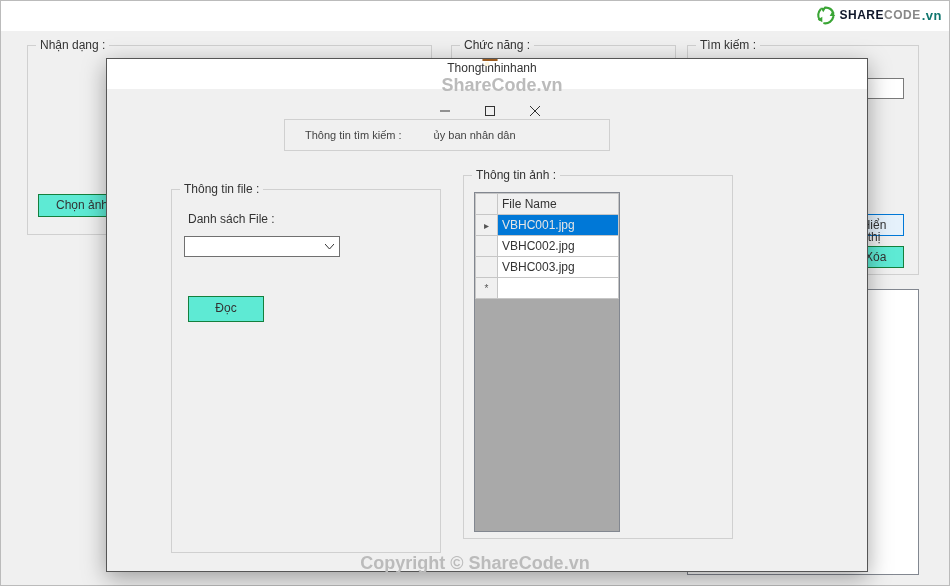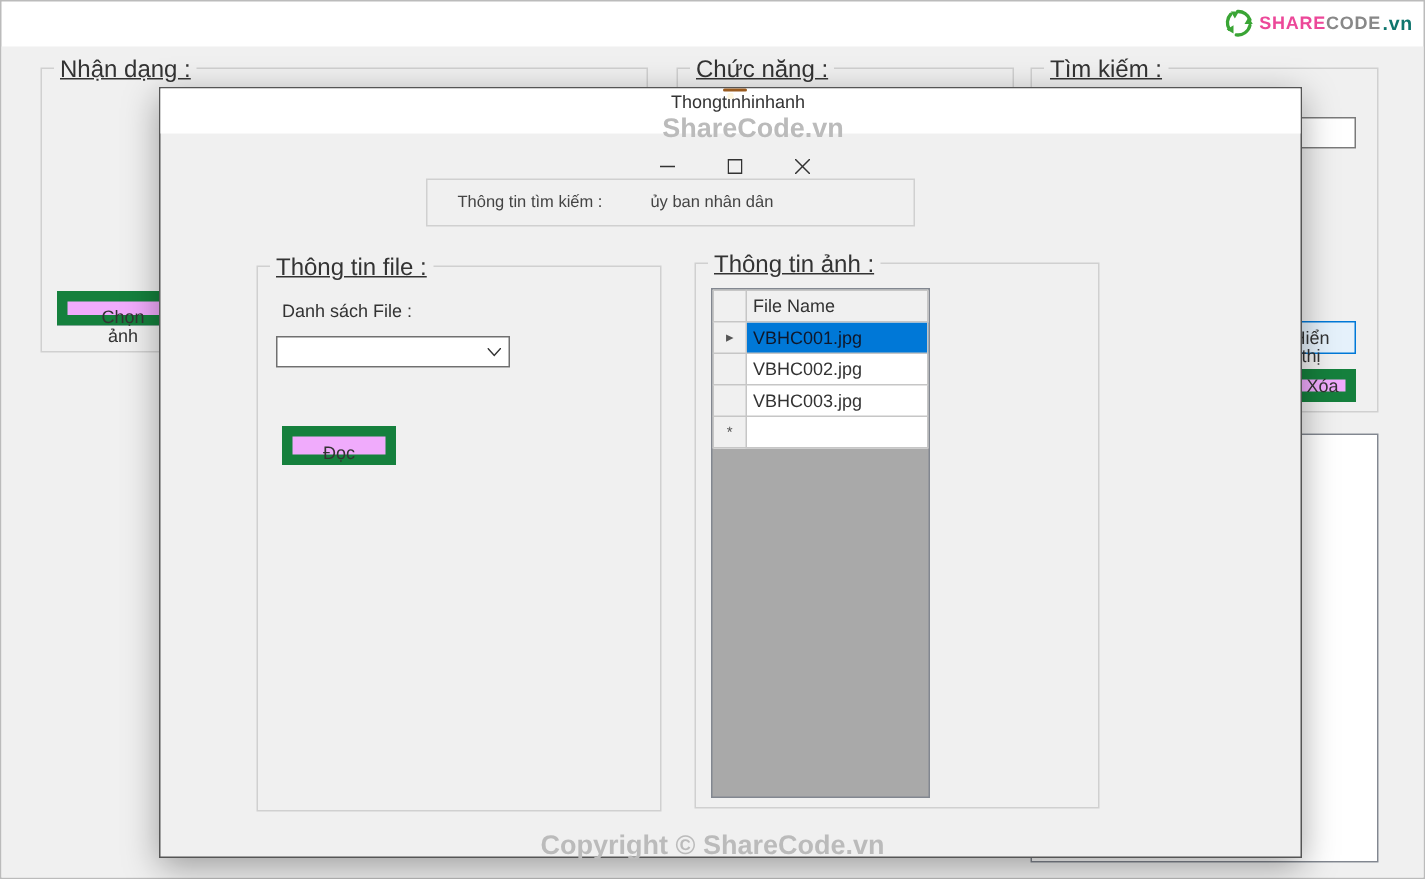--- a/index.html
+++ b/index.html
@@ -2,45 +2,45 @@
 <html><head>
 <meta charset="utf-8">
 <style>
   *{box-sizing:border-box;margin:0;padding:0;font-family:"Segoe UI",Tahoma,Arial,sans-serif;font-size:12px;}
   body{background:#fff;width:950px;height:586px;overflow:hidden;position:relative;color:#333;}
   
   
   .watermark-logo{position:absolute;top:4px;right:8px;font-size:20px;font-weight:600;letter-spacing:0.5px;display:flex;align-items:center;gap:3px;z-index:200;}
   .watermark-logo .wm-icon{width:22px;height:22px;position:relative;display:inline-block;}
   .watermark-logo .wm-icon svg{width:22px;height:22px;}
-  .watermark-logo .wm-share{color:#ec4899;}
+  .watermark-logo .wm-share{color:#0f172a;}
   .watermark-logo .wm-code{color:#888;}
   .watermark-logo .wm-vn{color:#0f766e;font-size:13px;vertical-align:top;margin-left:1px;}
   
   
   .watermark-copy{position:absolute;left:50%;bottom:12px;transform:translateX(-50%);font-size:18px;color:#bbb;font-weight:600;z-index:200;}
   
   
   .win-main{position:absolute;left:0;top:0;width:950px;height:586px;background:#fff;border:1px solid #bbb;}
   .win-main .titlebar{height:30px;background:#fff;display:flex;align-items:center;padding:0 2px 0 8px;border-bottom:1px solid #e5e5e5;}
   .tb-title{flex:1;color:#555;font-size:12px;}
   .tb-btns{display:flex;height:100%;}
   .tb-btn{width:45px;height:29px;display:flex;align-items:center;justify-content:center;color:#333;}
   
   .win-body{position:absolute;left:0;top:30px;right:0;bottom:0;background:#f0f0f0;}
   
   
   .groupbox{position:absolute;border:1px solid #d0d0d0;}
-  .groupbox .gb-legend{position:absolute;top:-8px;left:8px;background:#f0f0f0;padding:0 4px;font-size:16px;color:#333;text-decoration:underline;}
+  .groupbox .gb-legend{position:absolute;top:-8px;left:8px;background:#f0f0f0;padding:0 4px;font-size:12px;color:#333;}
   
   .gb-nhandang{left:26px;top:14px;width:405px;height:190px;}
   .gb-chucnang{left:450px;top:14px;width:225px;height:190px;}
   .gb-timkiem{left:686px;top:14px;width:232px;height:230px;}
   
-  .btn{background:#f0abfc;border:7px solid #15803d;padding:4px 12px;color:#333;cursor:default;display:inline-block;text-align:center;}
+  .btn{background:#5eead4;border:1px solid #15803d;padding:4px 12px;color:#333;cursor:default;display:inline-block;text-align:center;}
   .btn-chon-anh{position:absolute;left:10px;top:148px;width:88px;height:23px;line-height:13px;}
   .btn-hienthi{position:absolute;right:14px;top:168px;width:60px;height:22px;border:1px solid #0078d7;background:#e5f1fb;line-height:12px;}
   .btn-xoa{position:absolute;right:14px;top:200px;width:60px;height:22px;text-align:left;padding:3px 6px;display:flex;align-items:center;gap:4px;}
   .btn-xoa .xicon{color:#c42b1c;font-weight:700;}
   
   .lbl-tttk{position:absolute;left:16px;top:12px;font-size:12px;}
   .input-search{position:absolute;left:16px;top:32px;width:200px;height:21px;border:1px solid #7a7a7a;background:#fff;padding:2px 4px;}
   
   .panel-right{position:absolute;left:686px;top:258px;width:232px;height:286px;background:#fff;border:1px solid #828790;}
   
@@ -48,35 +48,35 @@
   .win-dialog{position:absolute;left:106px;top:58px;width:762px;height:514px;background:#f0f0f0;border:1px solid #555;box-shadow:0 6px 22px rgba(0,0,0,0.35);z-index:100;}
   .win-dialog .titlebar{height:30px;background:#fff;position:relative;display:flex;align-items:center;padding:0 2px 0 8px;flex-direction:column;}
   .dlg-wm-text{color:#bbb;font-size:18px;font-weight:600;margin-left:24px;}
   
   .dlg-body{position:absolute;left:0;top:30px;right:0;bottom:0;}
   
   .gb-tttk2{position:absolute;left:177px;top:30px;width:326px;height:32px;border:1px solid #d0d0d0;background:#f0f0f0;display:flex;align-items:center;}
   .gb-tttk2 .lbl1{font-size:11px;color:#444;margin-left:20px;}
   .gb-tttk2 .lbl2{font-size:11px;color:#444;margin-left:32px;text-align:center;}
   
-  .gb-file{position:absolute;left:64px;top:88px;width:270px;height:364px;}
+  .gb-file{position:absolute;left:64px;top:100px;width:270px;height:364px;}
   .gb-anh{position:absolute;left:356px;top:86px;width:270px;height:364px;}
   
   .lbl-danhsach{position:absolute;left:16px;top:22px;font-size:12px;}
   .combo{position:absolute;left:12px;top:46px;width:156px;height:21px;background:#fff;border:1px solid #707070;display:flex;align-items:center;justify-content:flex-end;padding-right:2px;}
   .combo .arrow{width:15px;height:17px;display:flex;align-items:center;justify-content:center;}
   .btn-doc{position:absolute;left:16px;top:106px;width:76px;height:26px;}
   
   .grid{position:absolute;left:10px;top:16px;width:146px;height:340px;background:#a9a9a9;border:1px solid #828790;overflow:hidden;}
   .grid table{border-collapse:collapse;width:100%;background:#fff;}
   .grid th,.grid td{border:1px solid #c6c6c6;height:21px;text-align:left;font-size:12px;}
   .grid th{background:#f0f0f0;font-weight:400;}
   .grid .rowhdr{width:22px;background:#f0f0f0;text-align:center;font-size:10px;color:#555;}
   .grid .cell{padding:0 4px;}
-  .grid .selected{background:#0078d7;color:#0f172a;}
+  .grid .selected{background:#0078d7;color:#e5e5e5;}
   
   .app-ico{display:inline-block;width:16px;height:16px;background:linear-gradient(135deg,#f6c667 0%,#d8833a 60%,#b35018 100%);border:1px solid #9a5b1f;border-radius:2px;position:relative;}
   .app-ico::after{content:"";position:absolute;left:2px;top:2px;width:4px;height:4px;background:#fff7e0;border-radius:1px;}
 </style>
 </head>
 <body>
 
 <div class="win-main">
 
   <div class="win-body">

